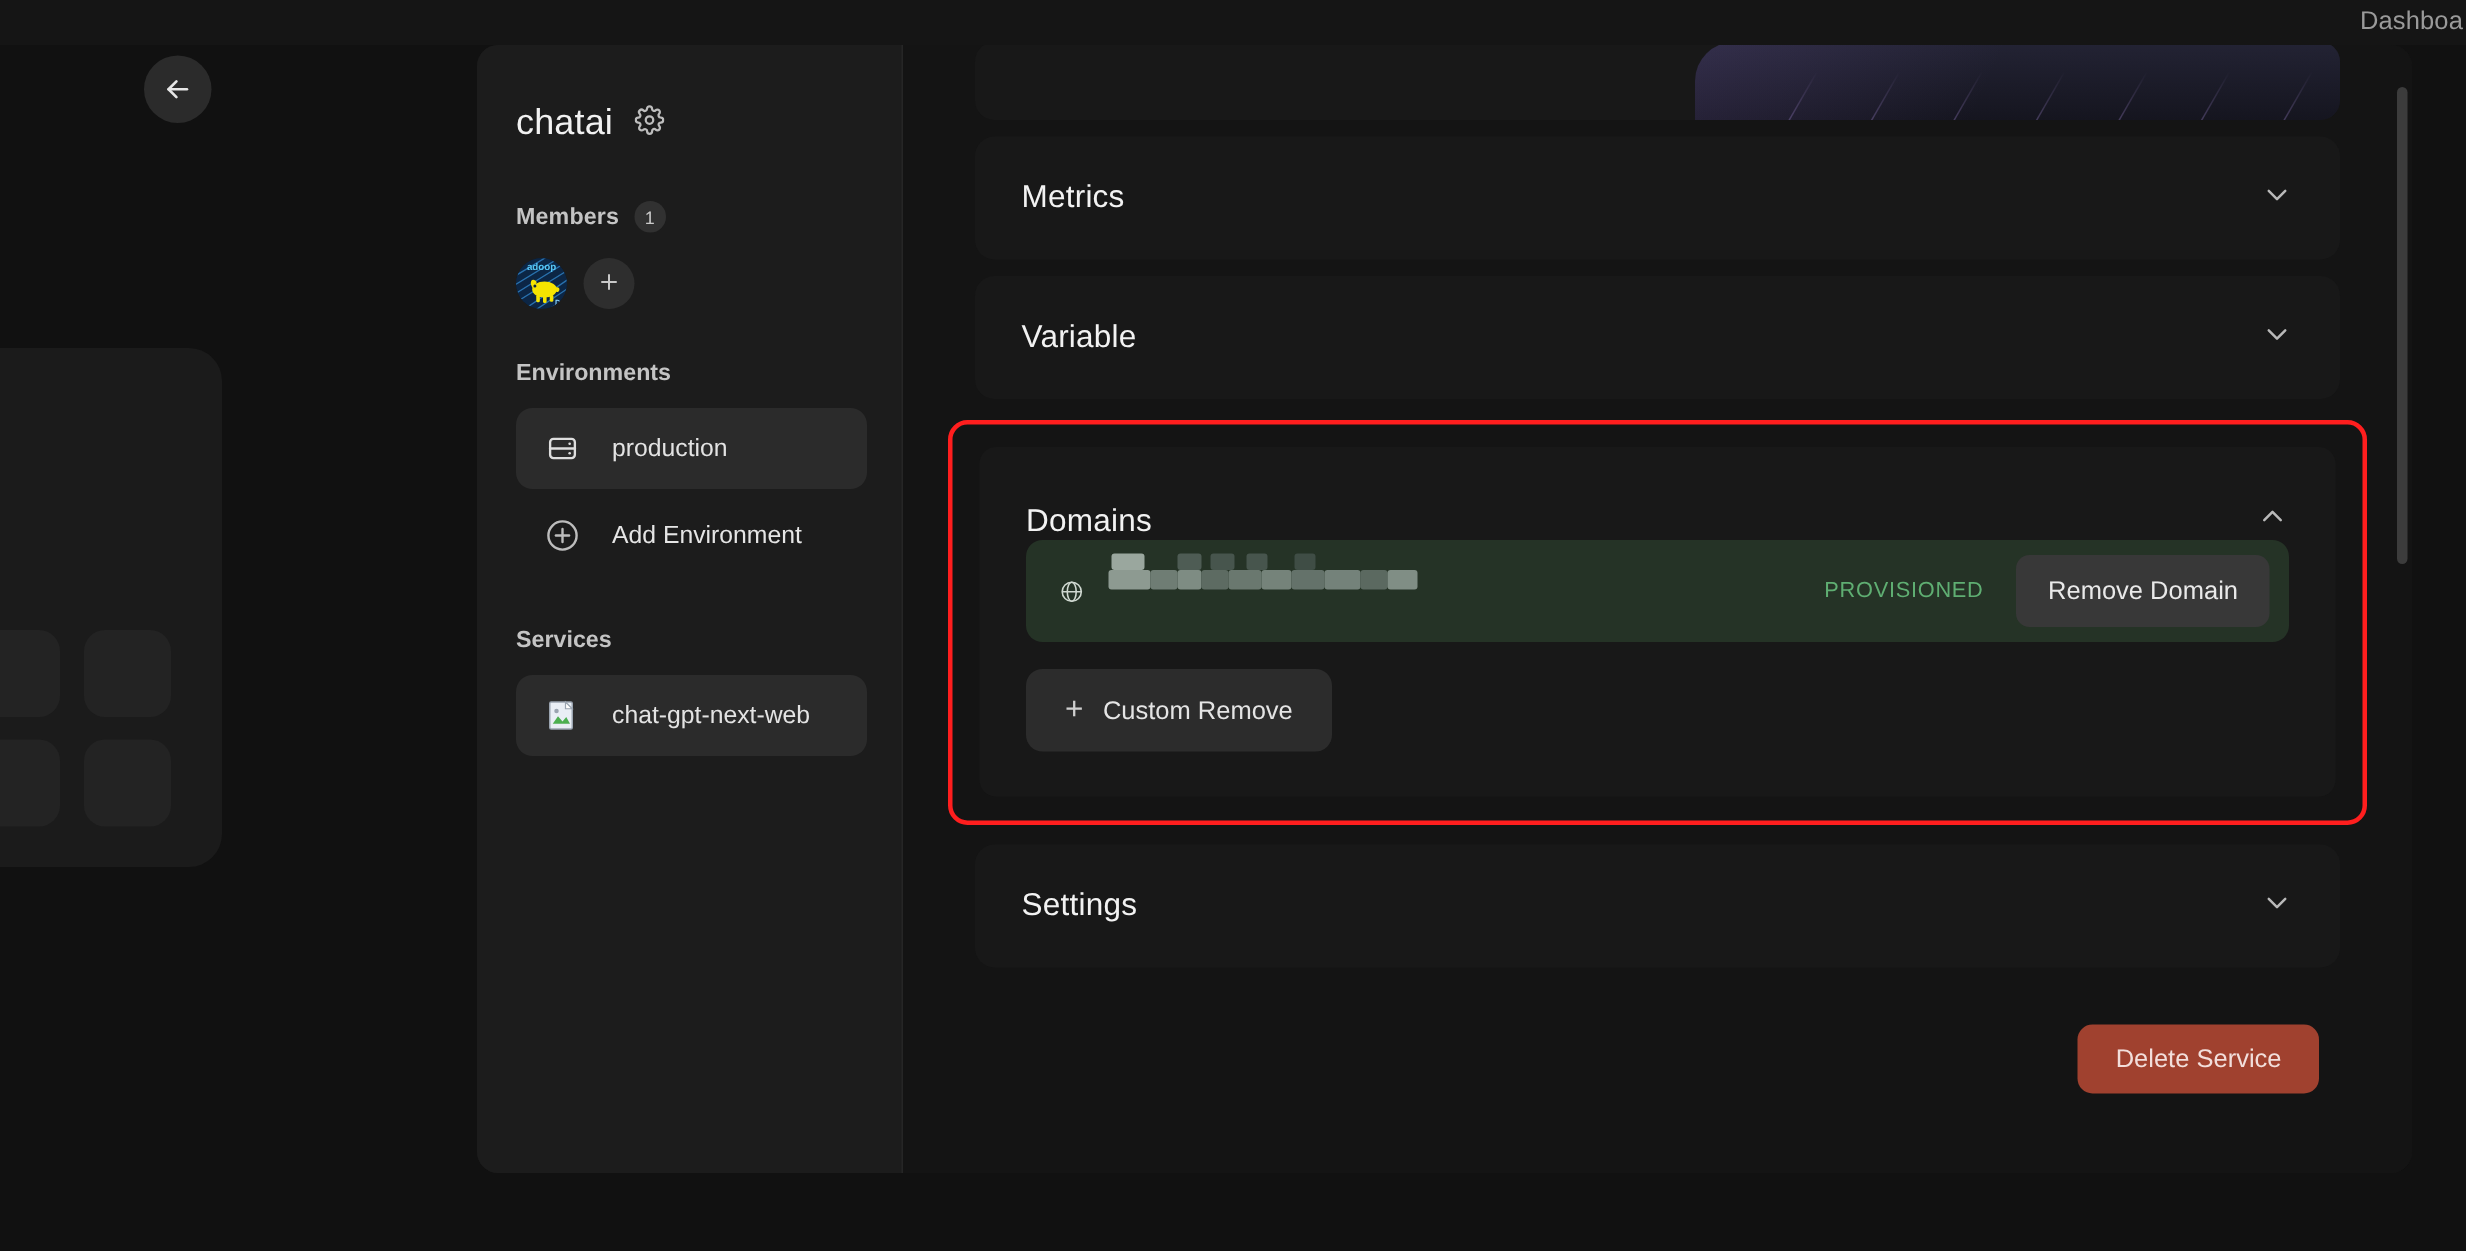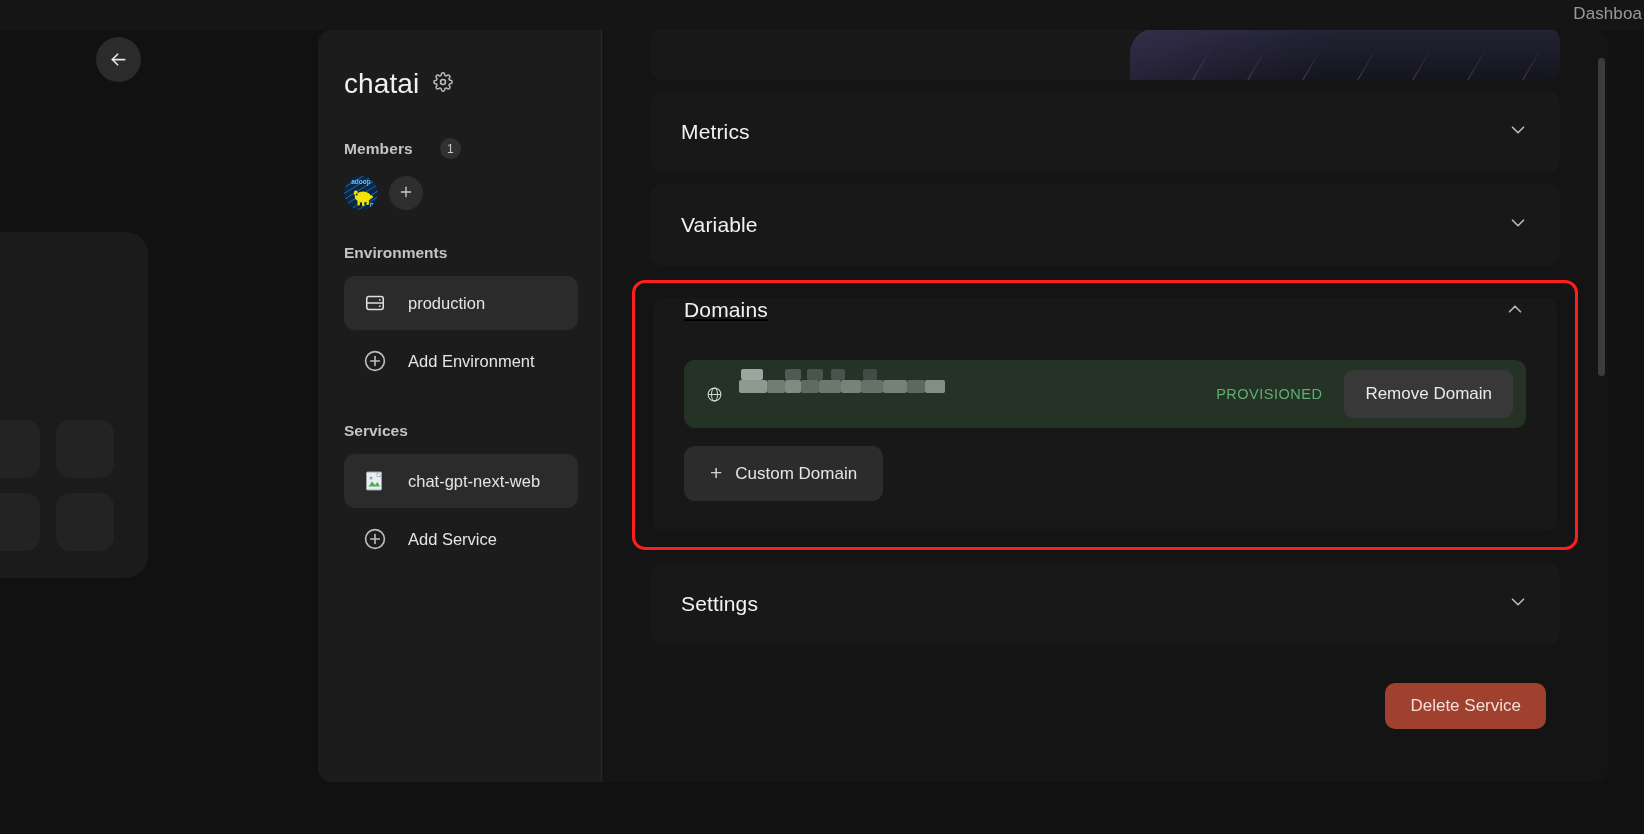--- a/index.html
+++ b/index.html
@@ -97,35 +97,35 @@
     background: #262626;
   }
 
   .proj-row {
     display: flex;
     align-items: center;
     gap: 14px;
     margin-bottom: 38px;
   }
   .proj-name {
-    font-size: 28px;
+    font-size: 24px;
     color: #f1f1f1;
     font-weight: 400;
     letter-spacing: 0.1px;
   }
   .gear-icon { display: block; cursor: pointer; }
 
   .section-label {
     font-size: 15.5px;
     font-weight: 700;
     color: #c4c4c4;
     letter-spacing: 0.1px;
     display: flex;
     align-items: center;
-    gap: 27px;
+    gap: 10px;
   }
   .count-badge {
     display: inline-flex;
     align-items: center;
     justify-content: center;
     min-width: 21px; height: 21px;
     border-radius: 50%;
     background: #313131;
     color: #c9c9c9;
     font-size: 12px;
@@ -264,25 +264,24 @@
     margin-top: 14px;
     background: transparent;
   }
   .domains-inner {
     background: #181818;
     border-radius: 11px;
     padding: 0 31px 30px 31px;
   }
   .domains-head {
     display: flex;
-    align-items: flex-start;
+    align-items: flex-end;
     justify-content: space-between;
     height: 62px;
     cursor: pointer;
-    text-decoration: underline;
   }
   .domains-sub {
     font-size: 15.5px;
     color: #a0a0a0;
     margin-top: -4px;
     margin-bottom: 16px;
     letter-spacing: 0.1px;
   }
   .domains-sub b { color: #e8e8e8; font-weight: 700; margin-left: 4px; }
 
@@ -505,30 +504,20 @@
             <rect x="2.5" y="2" width="15" height="18" rx="1" fill="#e9eef5" stroke="#9aa4b0" stroke-width="1"></rect>
             <path d="M13 2 L17.5 6.5 L13 6.5 Z" fill="#ffffff" stroke="#9aa4b0" stroke-width="0.8"></path>
             <path d="M4.5 16.5 L8 11.5 L11 15 L13.5 12 L16 16.5 Z" fill="#4caf50"></path>
             <circle cx="7" cy="8" r="1.5" fill="#9aa4b0"></circle>
             <line x1="4" y1="19" x2="18" y2="5" stroke="#b23a3a" stroke-width="1.1" opacity="0.0"></line>
           </svg>
         </span>
         <span class="nav-label">chat-gpt-next-web</span>
       </div>
 
-      <div class="nav-item plain">
-        <span class="ico">
-          <svg width="24" height="24" viewBox="0 0 24 24" fill="none" stroke="#bdbdbd" stroke-width="1.6" stroke-linecap="round">
-            <circle cx="12" cy="12" r="9.4"></circle>
-            <line x1="12" y1="7.6" x2="12" y2="16.4"></line>
-            <line x1="7.6" y1="12" x2="16.4" y2="12"></line>
-          </svg>
-        </span>
-        <span class="nav-label">Add Service</span>
-      </div>
     </aside>
 
     <section class="main">
       <div class="main-scroll">
 
         <div class="card card-deploy">
           <div class="deploy-art">
             <div class="ray" style="left:45px; transform:rotate(30deg);"></div>
             <div class="ray" style="left:100px; transform:rotate(30deg);"></div>
             <div class="ray" style="left:155px; transform:rotate(30deg);"></div>
@@ -601,21 +590,21 @@
                 <span class="blur-block" style="left:92px;  top:9px;  width:14px; height:11px; background:#47554d;"></span>
                 <span class="blur-block" style="left:124px; top:9px;  width:14px; height:11px; background:#3f4d45;"></span>
               </div>
 
               <span class="status-text">PROVISIONED</span>
               <button class="remove-domain-btn">Remove Domain</button>
             </div>
 
             <button class="custom-domain-btn">
               <span class="plus-sign">+</span>
-              <span>Custom Domain</span>
+              <span>Custom Remove</span>
             </button>
           </div>
         </div>
 
         <div class="card">
           <div class="card-head">
             <span class="card-title">Settings</span>
             <span class="chev">
               <svg width="22" height="22" viewBox="0 0 24 24" fill="none" stroke="#b9b9b9" stroke-width="1.8" stroke-linecap="round" stroke-linejoin="round">
                 <polyline points="6 9 12 15 18 9"></polyline>

